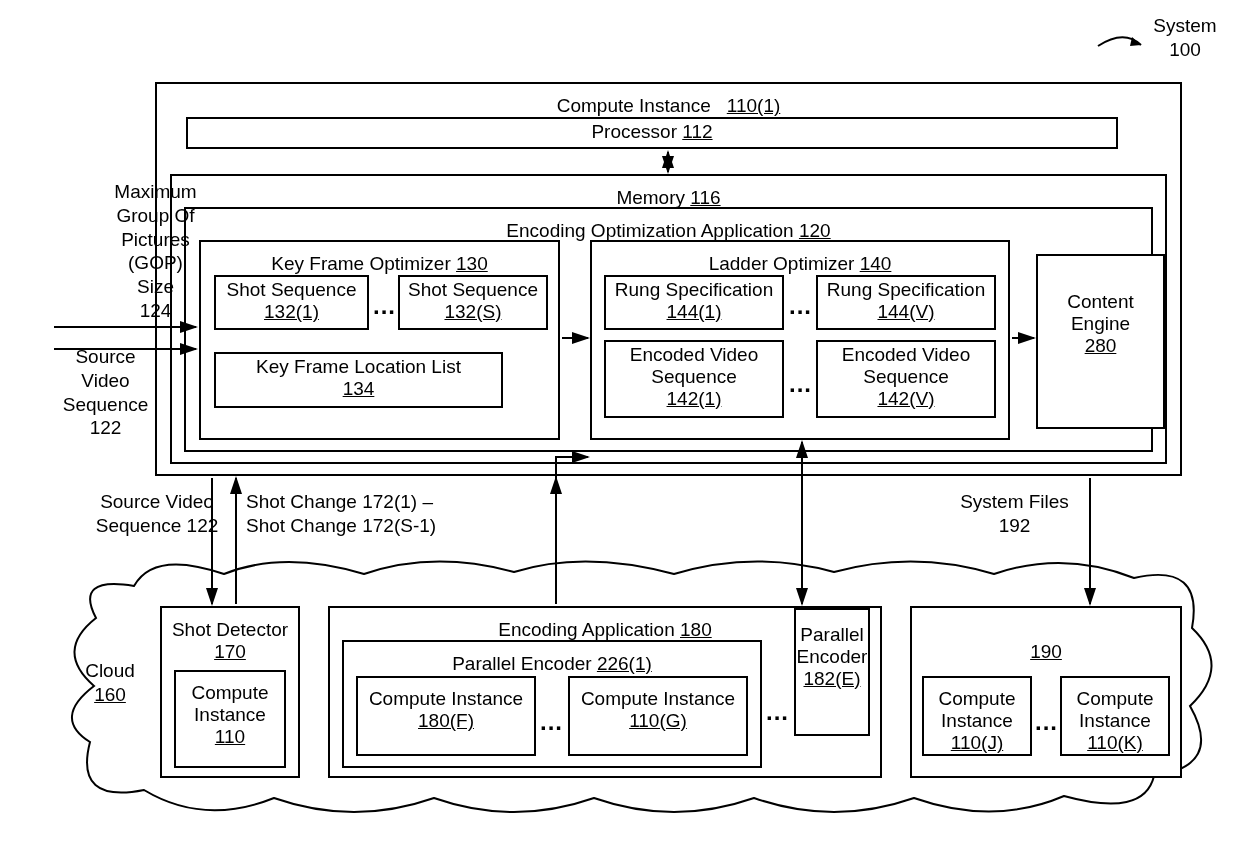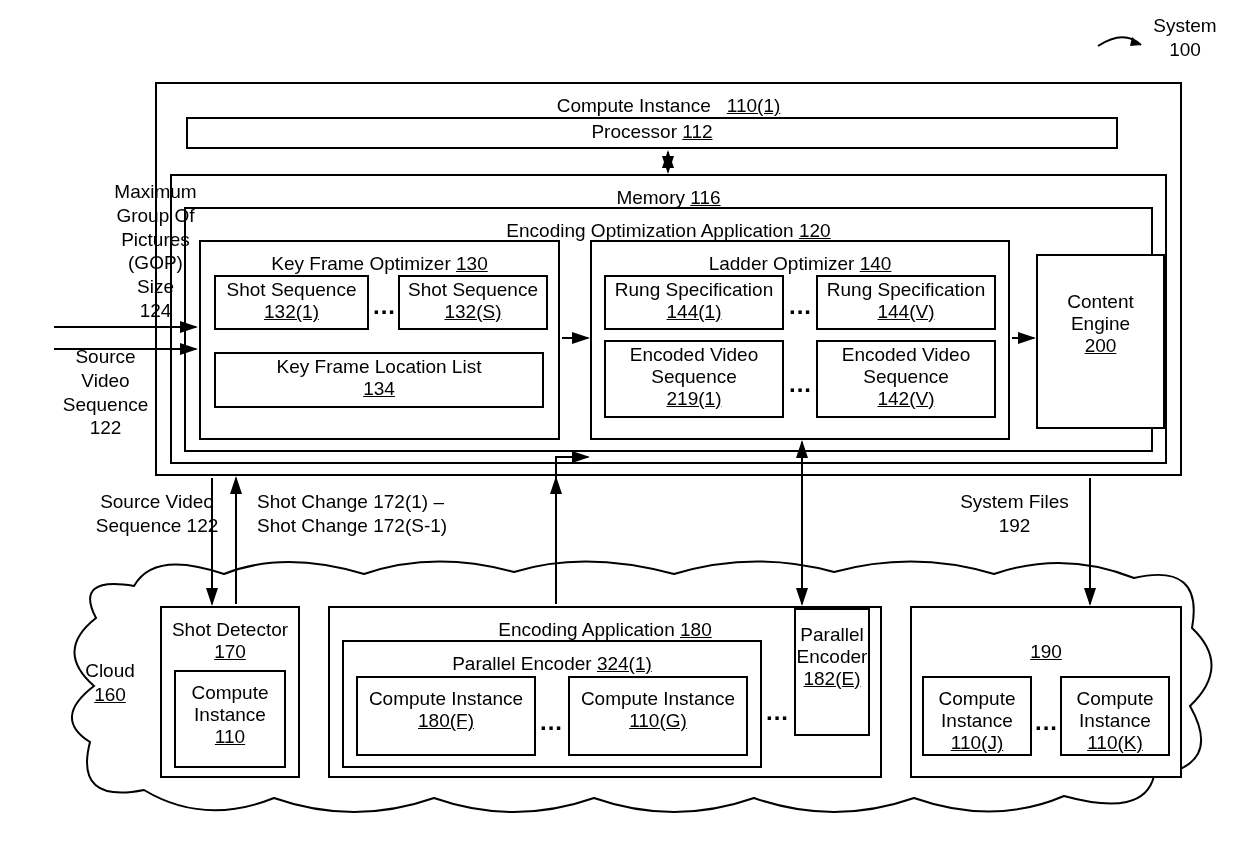--- a/index.html
+++ b/index.html
@@ -63,48 +63,48 @@
 
 <div class="box" style="left:214px; top:275px; width:155px; height:55px;">
   <div style="margin-top:2px;"><span>Shot Sequence</span><br><span class="u">132(1)</span></div>
 </div>
 <div class="ell" style="left:373px; top:292px;">...</div>
 
 <div class="box" style="left:398px; top:275px; width:150px; height:55px;">
   <div style="margin-top:2px;"><span>Shot Sequence</span><br><span class="u">132(S)</span></div>
 </div>
 
-<div class="box" style="left:214px; top:352px; width:330px; height:56px;">
+<div class="box" style="left:214px; top:352px; width:289px; height:56px;">
   <div style="margin-top:2px;"><span>Key Frame Location List</span><br><span class="u">134</span></div>
 </div>
 
 <div class="box" style="left:590px; top:240px; width:420px; height:200px;">
   <div class="title-line"><span>Ladder Optimizer</span>&nbsp;<span class="u">140</span></div>
 </div>
 
 <div class="box" style="left:604px; top:275px; width:180px; height:55px;">
   <div style="margin-top:2px;"><span>Rung Specification</span><br><span class="u">144(1)</span></div>
 </div>
 <div class="ell" style="left:789px; top:292px;">...</div>
 
 <div class="box" style="left:816px; top:275px; width:180px; height:55px;">
   <div style="margin-top:2px;"><span>Rung Specification</span><br><span class="u">144(V)</span></div>
 </div>
 
 <div class="box" style="left:604px; top:340px; width:180px; height:78px;">
-  <div style="margin-top:2px;"><span>Encoded Video Sequence</span><br><span class="u">219(1)</span></div>
+  <div style="margin-top:2px;"><span>Encoded Video Sequence</span><br><span class="u">142(1)</span></div>
 </div>
 <div class="ell" style="left:789px; top:370px;">...</div>
 
 <div class="box" style="left:816px; top:340px; width:180px; height:78px;">
   <div style="margin-top:2px;"><span>Encoded Video Sequence</span><br><span class="u">142(V)</span></div>
 </div>
 
 <div class="box" style="left:1036px; top:254px; width:129px; height:175px;">
-  <div style="margin-top:35px;"><span>Content Engine</span><br><span class="u">200</span></div>
+  <div style="margin-top:35px;"><span>Content Engine</span><br><span class="u">280</span></div>
 </div>
 
 <div class="label" style="left:72px; top:180px; width:95px;margin-left:36px;">
   <span>Maximum</span><br>
   <span>Group Of</span><br>
   <span>Pictures</span><br>
   <span>(GOP)</span><br>
   <span>Size</span><br>
   <span>124</span>
 </div>
@@ -112,21 +112,21 @@
 <div class="label" style="left:58px; top:345px; width:95px;">
   <span>Source</span><br>
   <span>Video</span><br>
   <span>Sequence</span><br>
   <span>122</span>
 </div>
 
 <div class="label" style="left:92px; top:490px; width:130px; text-align:center;">
   <span>Source Video Sequence</span>&nbsp;<span>122</span>
 </div>
-<div class="label" style="left:246px; top:490px; width:220px; text-align:left;margin-left:11px;">
+<div class="label" style="left:246px; top:490px; width:220px; text-align:left;">
   <span>Shot Change 172(1) –</span><br><span>Shot Change 172(S-1)</span>
 </div>
 <div class="label" style="left:942px; top:490px; width:145px;">
   <span>System Files</span><br><span>192</span>
 </div>
 
 <svg class="arrow" style="left:64px; top:556px;" width="1150" height="262">
   <path d="M 30,130
            Q -10,95 32,62
            Q 10,20 70,30
@@ -160,21 +160,21 @@
 </div>
 <div class="box" style="left:174px; top:670px; width:112px; height:98px;">
   <div style="margin-top:10px;"><span>Compute Instance</span><br><span class="u">110</span></div>
 </div>
 
 <div class="box" style="left:328px; top:606px; width:554px; height:172px;">
   <div class="title-line"><span>Encoding Application</span>&nbsp;<span class="u">180</span></div>
 </div>
 
 <div class="box" style="left:342px; top:640px; width:420px; height:128px;">
-  <div class="title-line"><span>Parallel Encoder</span>&nbsp;<span class="u">324(1)</span></div>
+  <div class="title-line"><span>Parallel Encoder</span>&nbsp;<span class="u">226(1)</span></div>
 </div>
 <div class="box" style="left:356px; top:676px; width:180px; height:80px;">
   <div style="margin-top:10px;"><span>Compute Instance</span><br><span class="u">180(F)</span></div>
 </div>
 <div class="ell" style="left:540px; top:708px;">...</div>
 <div class="box" style="left:568px; top:676px; width:180px; height:80px;">
   <div style="margin-top:10px;"><span>Compute Instance</span><br><span class="u">110(G)</span></div>
 </div>
 <div class="ell" style="left:766px; top:698px;">...</div>
 

